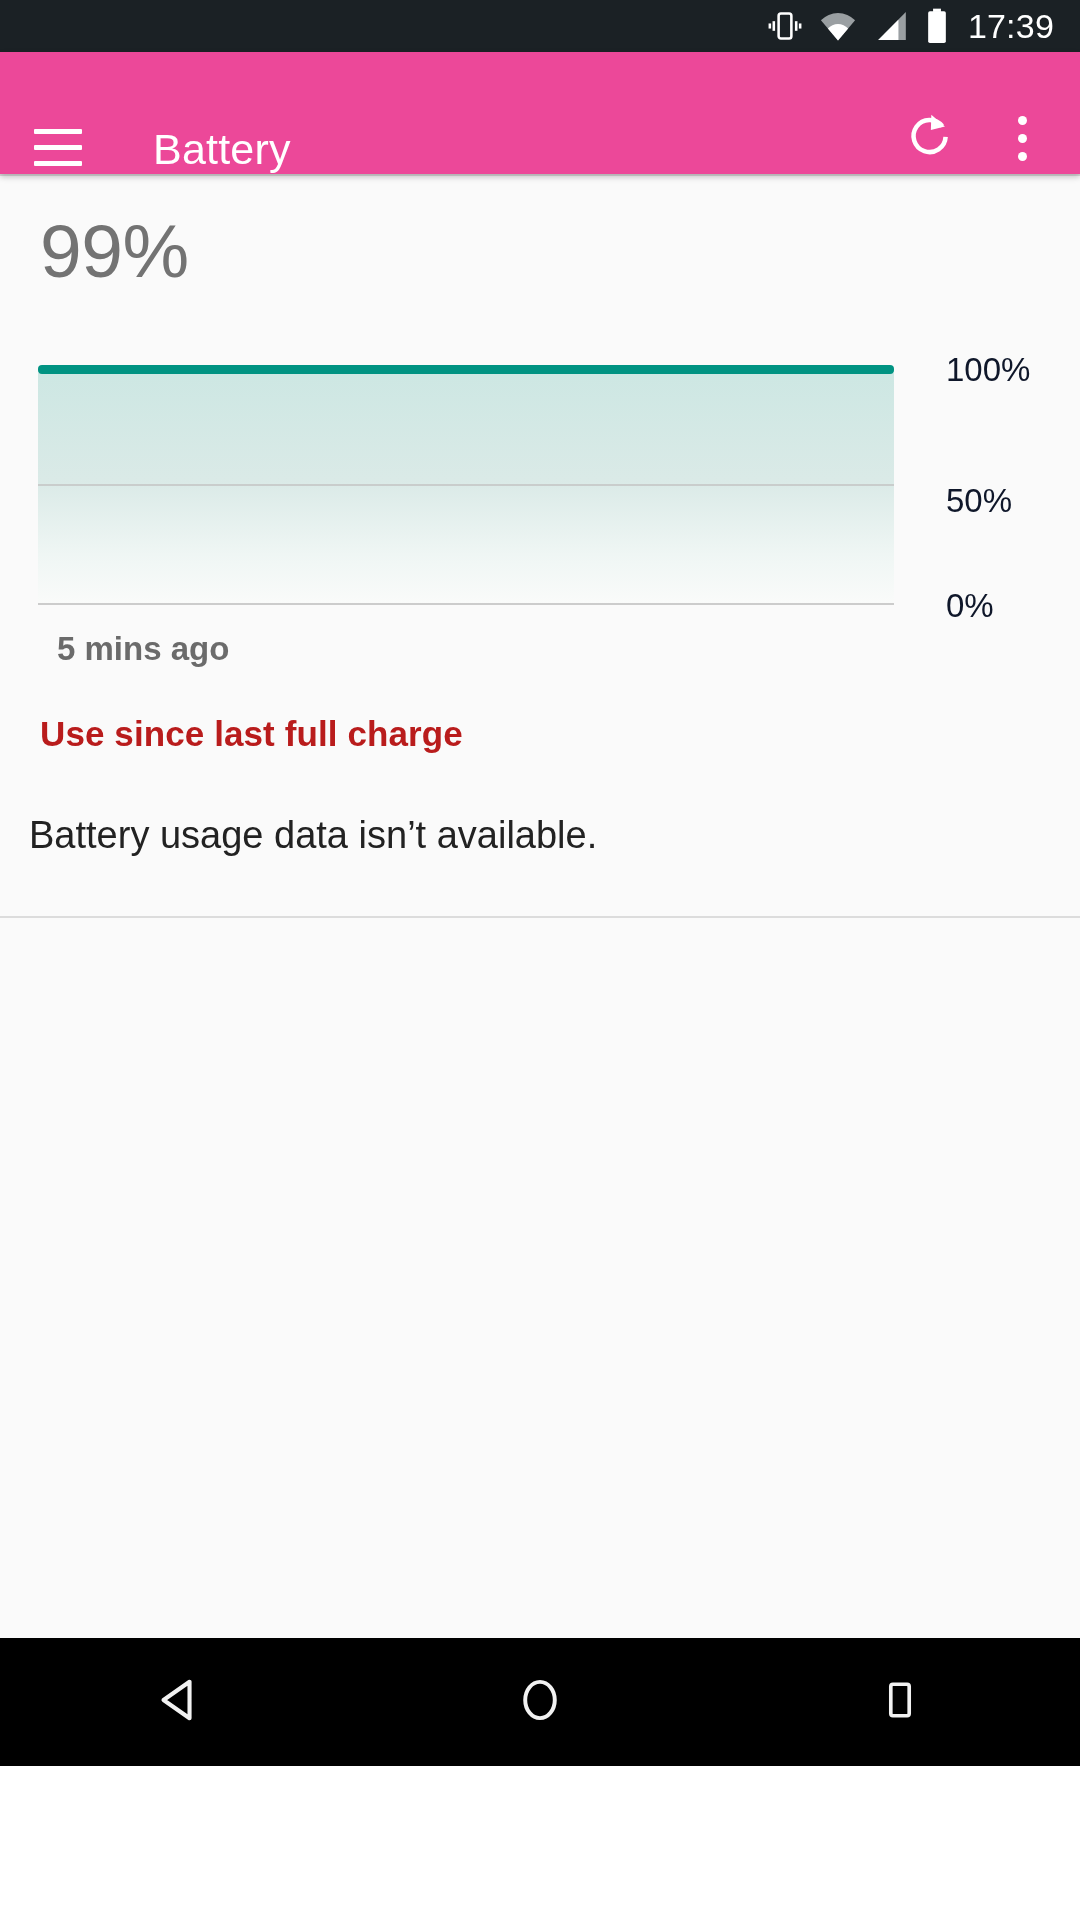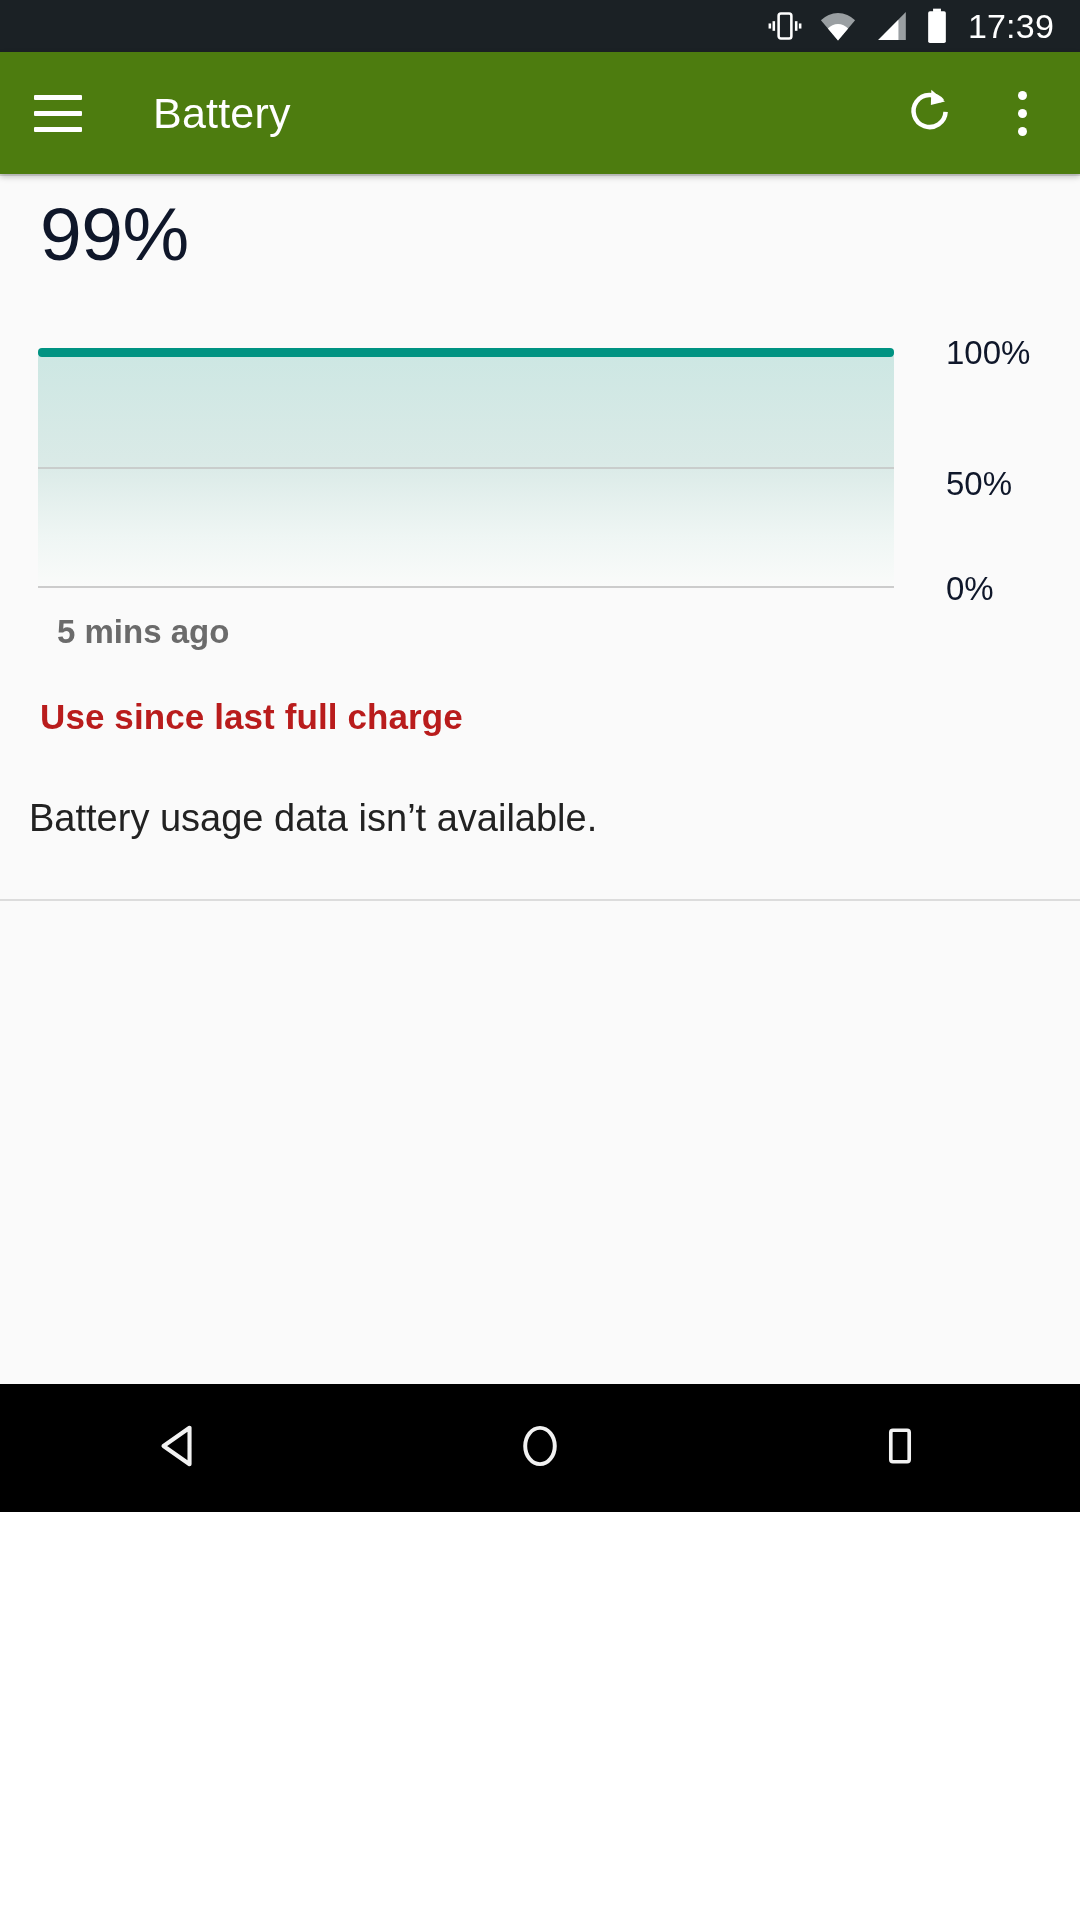--- a/index.html
+++ b/index.html
@@ -11,21 +11,21 @@
     width: 1080px;
     height: 1920px;
     overflow: hidden;
     font-family: "Liberation Sans", sans-serif;
     -webkit-font-smoothing: antialiased;
   }
 
   .phone {
     position: relative;
     width: 1080px;
-    height: 1512px;
+    height: 1766px;
     background: #fafafa;
     display: flex;
     flex-direction: column;
   }
 
   
   .status-bar {
     height: 52px;
     background: #1b2125;
     display: flex;
@@ -47,23 +47,23 @@
     color: #ffffff;
     font-size: 34px;
     letter-spacing: 0.2px;
     margin-left: 19px;
     font-family: "Liberation Sans", sans-serif;
   }
 
   
   .app-bar {
     height: 122px;
-    background: #4d7c0f;
-    display: flex;
-    align-items: center;
+    background: #ec4899;
+    display: flex;
+    align-items: flex-end;
     padding: 0 34px 0 34px;
     flex: 0 0 auto;
     box-shadow: 0 3px 6px rgba(0,0,0,0.22);
     position: relative;
     z-index: 5;
   }
   .hamburger {
     width: 54px;
     height: 54px;
     display: flex;
@@ -138,22 +138,22 @@
   }
 
   .divider-full {
     height: 2px;
     background: #dcdcdc;
     width: 100%;
   }
 
   .battery-level {
     font-size: 75px;
-    color: #0f172a;
-    padding: 16px 40px 0 40px;
+    color: #737373;
+    padding: 33px 40px 0 40px;
     line-height: 1.12;
     letter-spacing: -0.5px;
   }
 
   
   .graph-block {
     padding: 72px 0 0 0;
     position: relative;
   }
   .graph-wrap {

